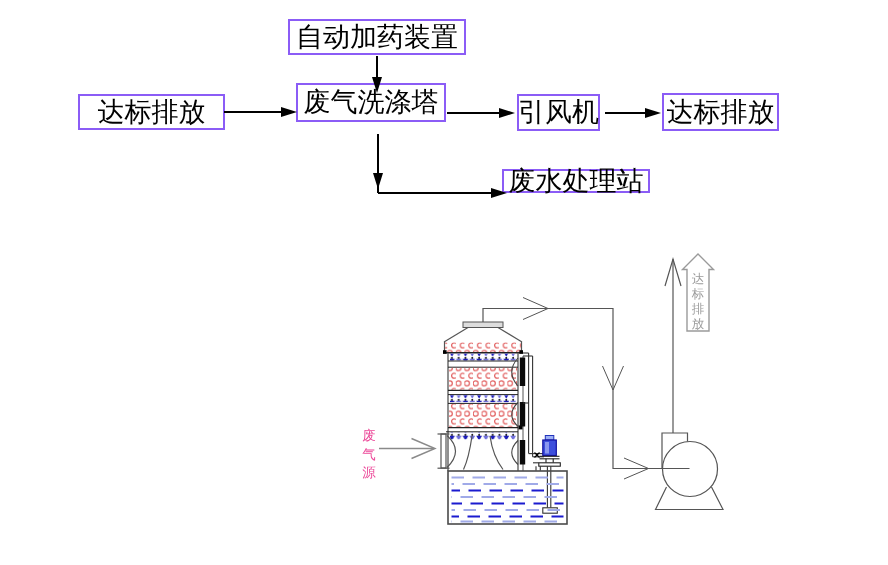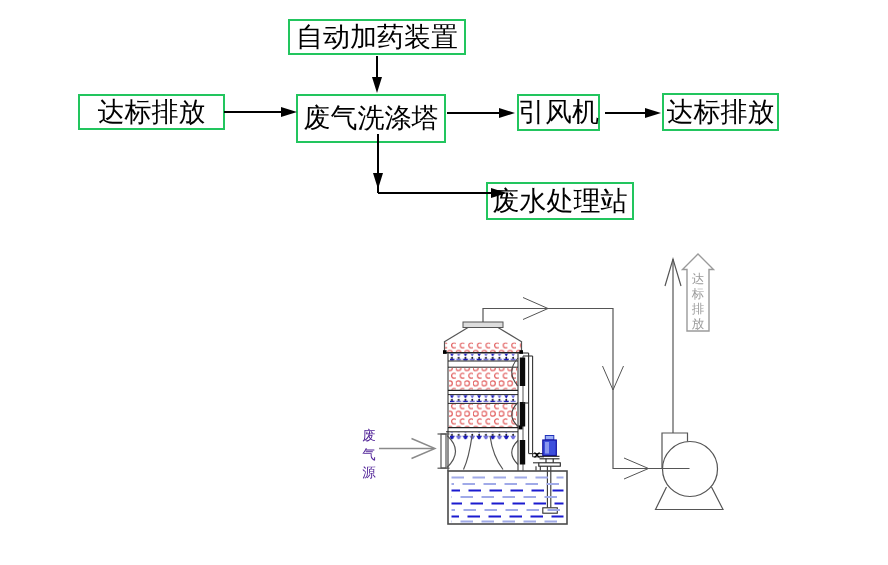--- a/index.html
+++ b/index.html
@@ -1,46 +1,46 @@
 <!DOCTYPE html>
 <html><head>
 <meta charset="utf-8">
 <style>
   html,body{margin:0;padding:0;background:#fff;}
   #canvas{
     position:relative;width:888px;height:565px;background:#ffffff;overflow:hidden;
     font-family:"Liberation Serif","DejaVu Serif",serif;
   }
   .fbox{
-    position:absolute;box-sizing:border-box;border:2px solid #22c55e;background:#fff;
+    position:absolute;box-sizing:border-box;border:2px solid #8b5cf6;background:#fff;
     display:flex;align-items:center;justify-content:center;
     font-size:27px;color:#000;white-space:nowrap;line-height:1;
   }
   .vlabel{
     position:absolute;word-break:break-all;text-align:center;
   }
   #gas-source-label{
-    left:360px;top:427px;width:18px;font-size:13.5px;line-height:18.5px;color:#4c1d95;
+    left:360px;top:427px;width:18px;font-size:13.5px;line-height:18.5px;color:#ec4899;
   }
   #discharge-label{
     left:691px;top:272px;width:14px;font-size:12.5px;line-height:15px;color:#9a9a9a;
   }
   svg{position:absolute;left:0;top:0;}
 </style>
 </head>
 <body>
 
 <div id="canvas">
 
   <div class="fbox" style="left:288px;top:19px;width:178px;height:36px;">自动加药装置</div>
   <div class="fbox" style="left:78px;top:94px;width:147px;height:36px;">达标排放</div>
-  <div class="fbox" style="left:296px;top:94px;width:150px;height:49px;">废气洗涤塔</div>
+  <div class="fbox" style="left:296px;top:83px;width:150px;height:39px;">废气洗涤塔</div>
   <div class="fbox" style="left:517px;top:94px;width:83px;height:37px;">引风机</div>
   <div class="fbox" style="left:662px;top:93px;width:117px;height:38px;">达标排放</div>
-  <div class="fbox" style="left:486px;top:169px;width:148px;height:38px;margin-top:13px;">废水处理站</div>
+  <div class="fbox" style="left:502px;top:169px;width:148px;height:24px;">废水处理站</div>
 
   <svg width="888" height="565" viewBox="0 0 888 565">
     <defs>
       <pattern id="packing" width="8.6" height="15.2" patternUnits="userSpaceOnUse">
         <circle cx="2.6" cy="3.4" r="2.5" fill="none" stroke="#e26060" stroke-width="1.2"></circle>
         <circle cx="6.9" cy="11" r="2.5" fill="none" stroke="#e26060" stroke-width="1.2"></circle>
       </pattern>
       <pattern id="spray" width="13.6" height="7" patternUnits="userSpaceOnUse">
         <circle cx="3.1" cy="1" r="1" fill="#000"></circle>
         <circle cx="9.9" cy="1" r="1" fill="#000"></circle>

